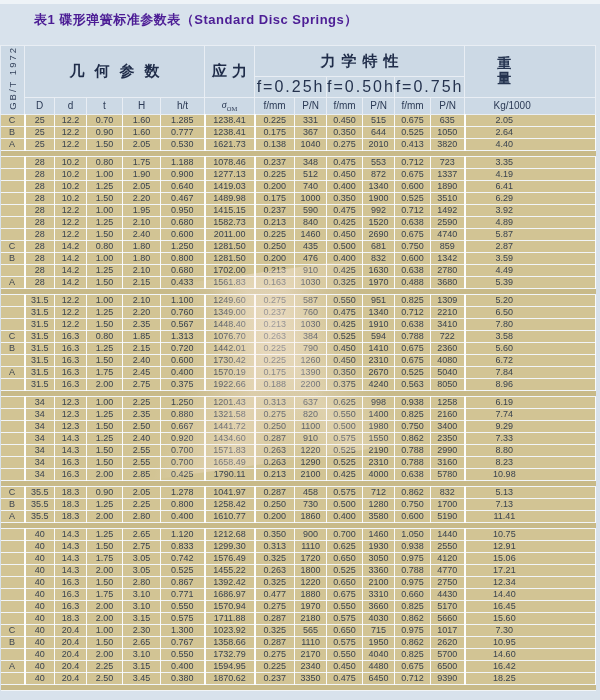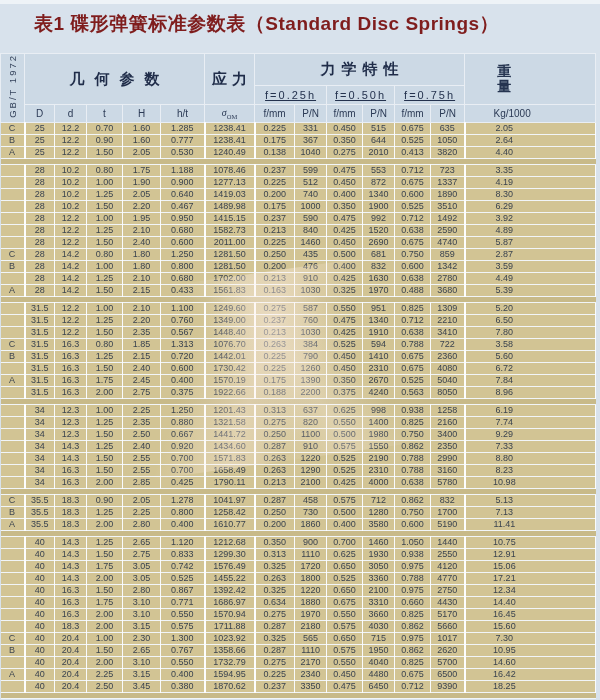--- a/index.html
+++ b/index.html
@@ -5,36 +5,36 @@
   html,body{margin:0;padding:0;}
   body{
     width:600px;height:700px;overflow:hidden;
     background:#d8e2ec;
     font-family:"Liberation Sans","DejaVu Sans",sans-serif;
     position:relative;
   }
   .top-strip{position:absolute;top:0;left:0;width:600px;height:4px;background:#eef3f7;}
   .title{
     padding:11px 4px 0 34px;
-    font-size:19px;font-weight:bold;color:#7f1d1d;letter-spacing:0.5px;
+    font-size:13px;font-weight:bold;color:#4c1d95;letter-spacing:0.5px;
     white-space:nowrap;
   }
   table{
     border-collapse:collapse;table-layout:fixed;
     width:595px;margin:16px 0 0 0;
   }
   th,td{padding:0;text-align:center;vertical-align:middle;overflow:hidden;white-space:nowrap;}
 
   
   thead th{
     background:#ccd9e5;color:#253450;font-weight:normal;
     border:1px solid #e9eef4;
   }
   tr.h1 th{height:28px;}
-  tr.h2 th{height:16px;font-size:11px;letter-spacing:2px;color:#24324e;text-decoration:underline;}
+  tr.h2 th{height:16px;font-size:16px;letter-spacing:2px;color:#24324e;}
   tr.h3 th{height:15px;font-size:10px;color:#2b3a55;}
   th.gbt{background:#ccd9e5;}
   th.gbt span{
     display:inline-block;writing-mode:vertical-rl;transform:rotate(180deg);
     font-size:9.5px;letter-spacing:2px;color:#35435c;line-height:20px;
   }
   th.grp{font-size:15px;font-weight:bold;color:#1f2c49;letter-spacing:10px;text-indent:10px;}
   th.stress{letter-spacing:5px;text-indent:5px;}
   th.mech{letter-spacing:6px;text-indent:6px;}
   th.weight{font-size:14px;font-weight:bold;line-height:15px;padding-right:52px;letter-spacing:0;}
@@ -154,42 +154,42 @@
         <td class="c12">1050</td>
         <td class="c13">2.64</td>
       </tr>
       <tr class="row">
         <td class="c0">A</td>
         <td class="c1">25</td>
         <td class="c2">12.2</td>
         <td class="c3">1.50</td>
         <td class="c4">2.05</td>
         <td class="c5">0.530</td>
-        <td class="c6">1240.49</td>
+        <td class="c6">1621.73</td>
         <td class="c7">0.138</td>
         <td class="c8">1040</td>
         <td class="c9">0.275</td>
         <td class="c10">2010</td>
         <td class="c11">0.413</td>
         <td class="c12">3820</td>
         <td class="c13">4.40</td>
       </tr>
       <tr class="sep">
         <td colspan="14"></td>
       </tr>
       <tr class="row">
         <td class="c0"></td>
         <td class="c1">28</td>
         <td class="c2">10.2</td>
         <td class="c3">0.80</td>
         <td class="c4">1.75</td>
         <td class="c5">1.188</td>
         <td class="c6">1078.46</td>
         <td class="c7">0.237</td>
-        <td class="c8">599</td>
+        <td class="c8">348</td>
         <td class="c9">0.475</td>
         <td class="c10">553</td>
         <td class="c11">0.712</td>
         <td class="c12">723</td>
         <td class="c13">3.35</td>
       </tr>
       <tr class="row">
         <td class="c0"></td>
         <td class="c1">28</td>
         <td class="c2">10.2</td>
@@ -212,21 +212,21 @@
         <td class="c3">1.25</td>
         <td class="c4">2.05</td>
         <td class="c5">0.640</td>
         <td class="c6">1419.03</td>
         <td class="c7">0.200</td>
         <td class="c8">740</td>
         <td class="c9">0.400</td>
         <td class="c10">1340</td>
         <td class="c11">0.600</td>
         <td class="c12">1890</td>
-        <td class="c13">8.30</td>
+        <td class="c13">6.41</td>
       </tr>
       <tr class="row">
         <td class="c0"></td>
         <td class="c1">28</td>
         <td class="c2">10.2</td>
         <td class="c3">1.50</td>
         <td class="c4">2.20</td>
         <td class="c5">0.467</td>
         <td class="c6">1489.98</td>
         <td class="c7">0.175</td>
@@ -730,21 +730,21 @@
         <td class="c13">12.34</td>
       </tr>
       <tr class="row">
         <td class="c0"></td>
         <td class="c1">40</td>
         <td class="c2">16.3</td>
         <td class="c3">1.75</td>
         <td class="c4">3.10</td>
         <td class="c5">0.771</td>
         <td class="c6">1686.97</td>
-        <td class="c7">0.634</td>
+        <td class="c7">0.477</td>
         <td class="c8">1880</td>
         <td class="c9">0.675</td>
         <td class="c10">3310</td>
         <td class="c11">0.660</td>
         <td class="c12">4430</td>
         <td class="c13">14.40</td>
       </tr>
       <tr class="row">
         <td class="c0"></td>
         <td class="c1">40</td>

